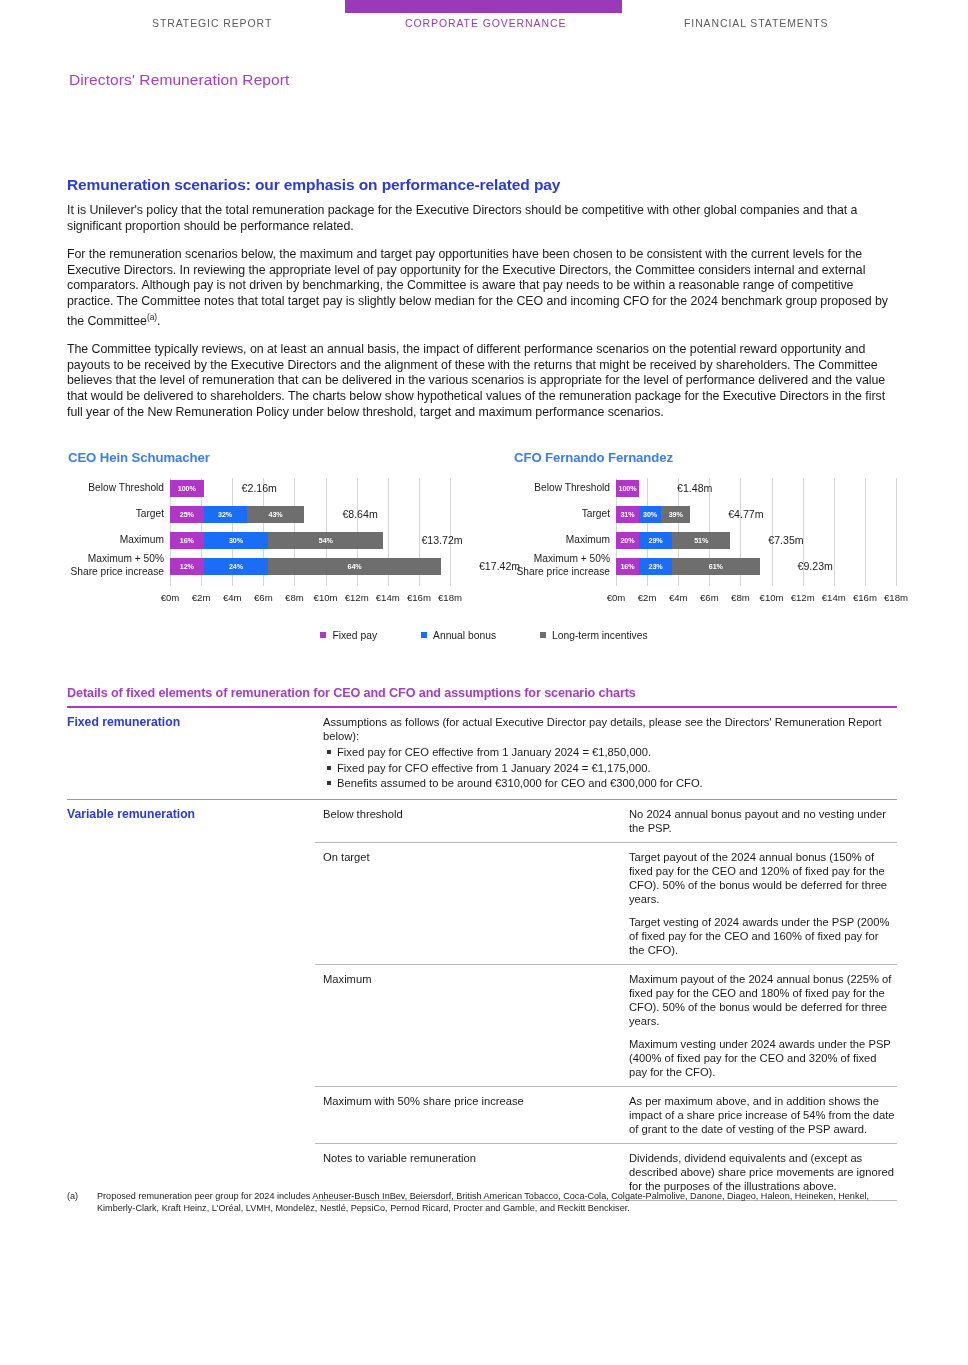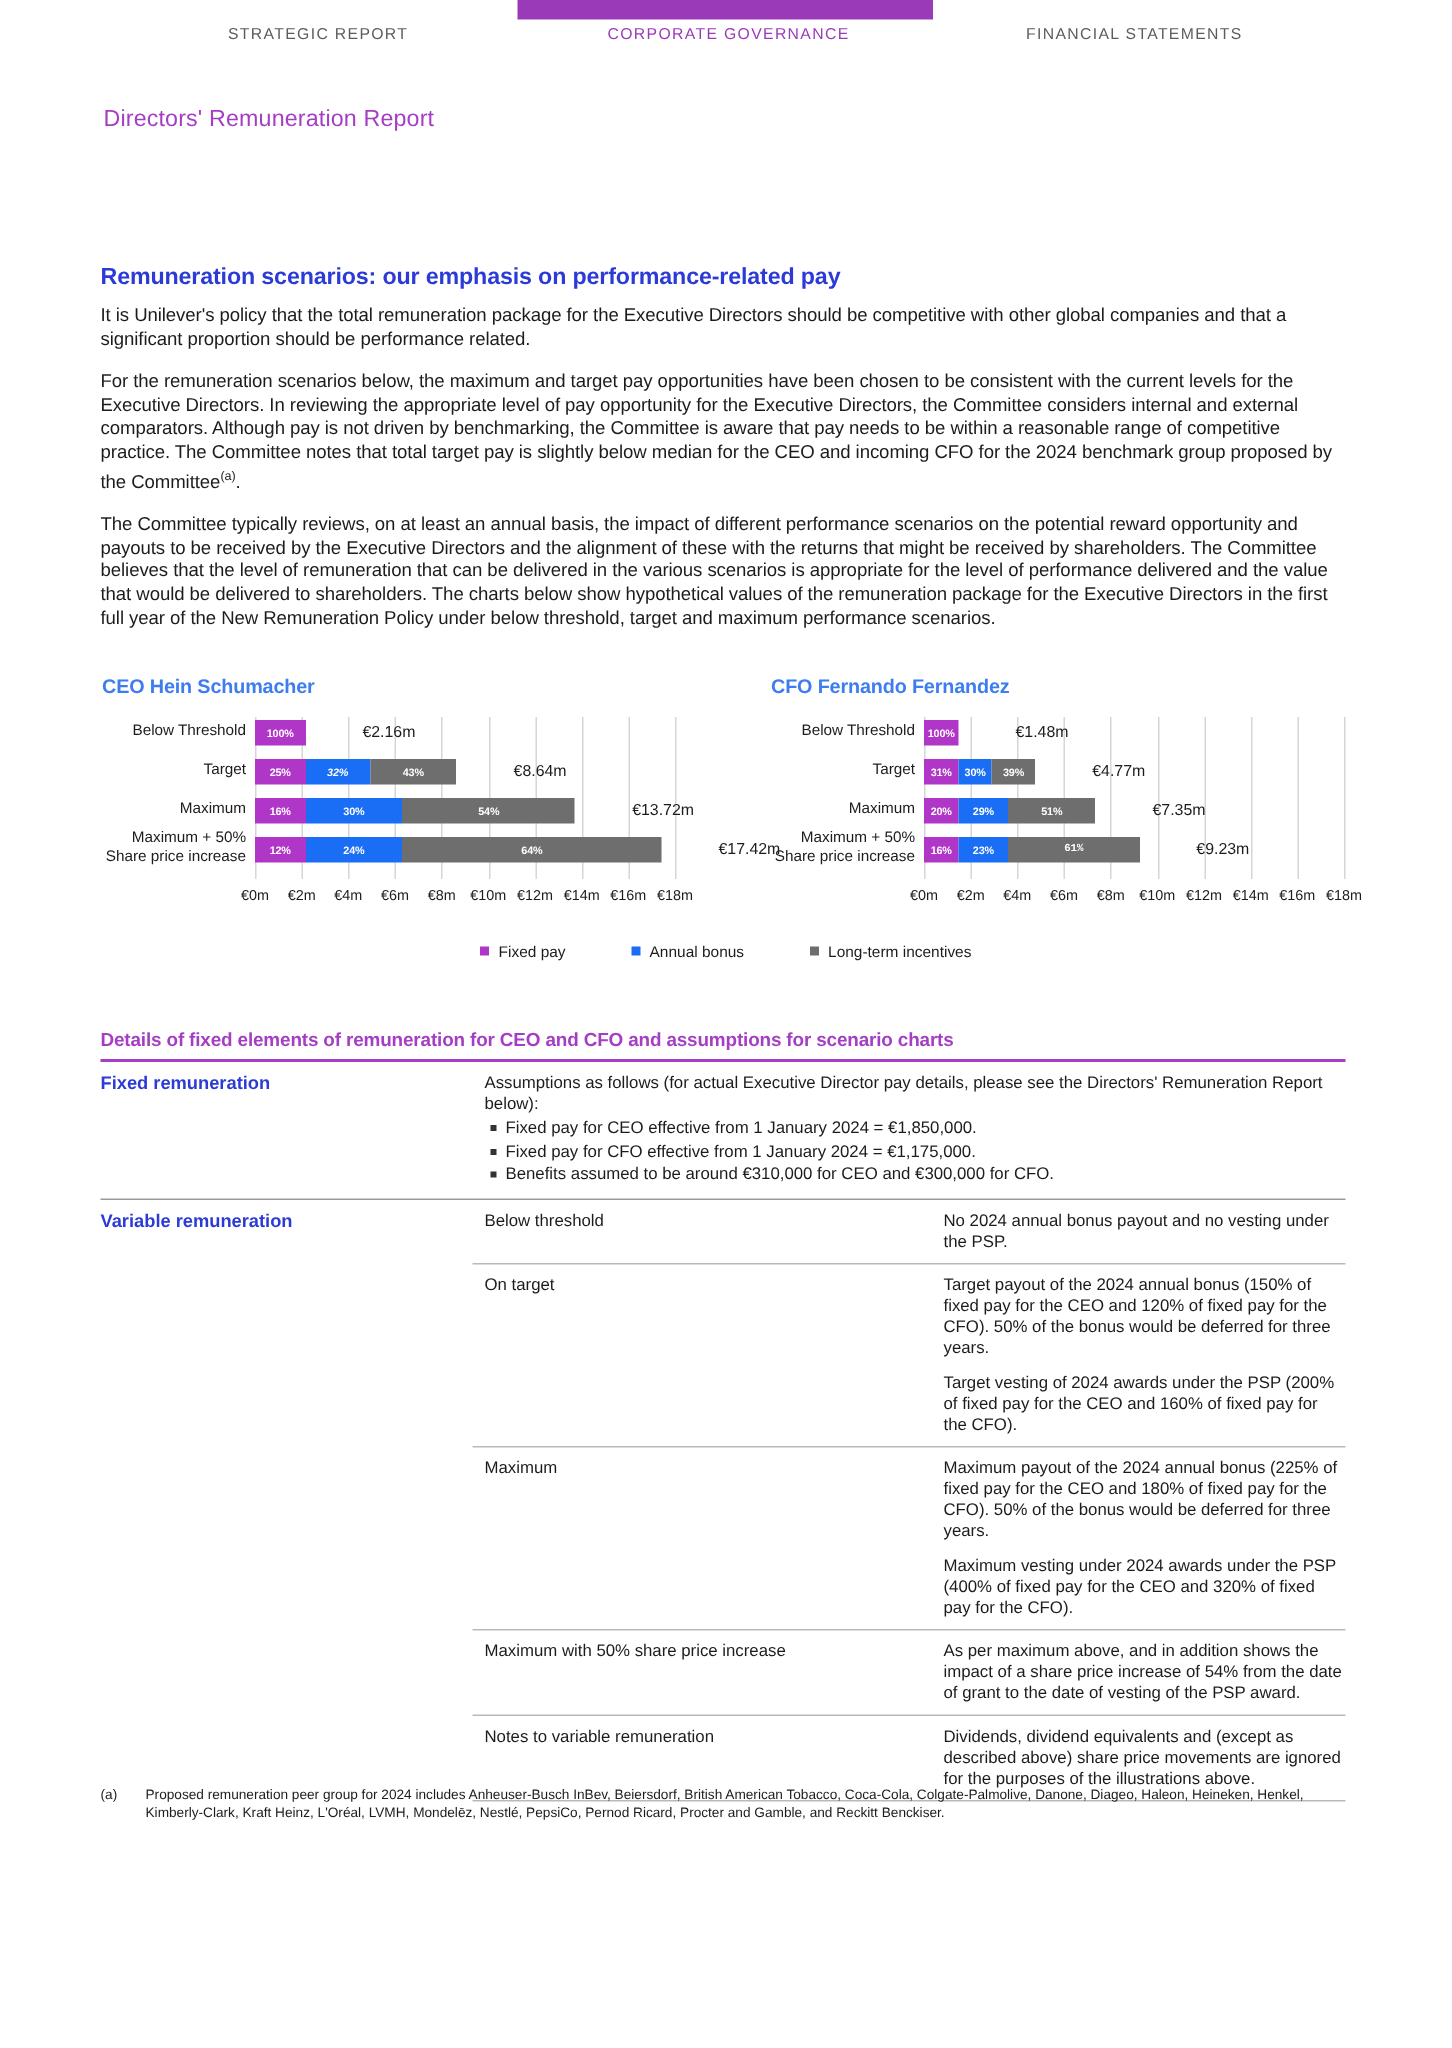--- a/index.html
+++ b/index.html
@@ -342,21 +342,21 @@
         <div class="gridline" style="left: 186.667px;"></div>
         <div class="gridline" style="left: 217.778px;"></div>
         <div class="gridline" style="left: 248.889px;"></div>
         <div class="gridline" style="left: 280px;"></div>
         <div class="bar-row" style="top: 2px;">
           <div class="seg fixed" style="left: 0px; width: 33.6px;">100%</div>
           <div class="bar-total" style="left: 33.6px;">€2.16m</div>
         </div>
         <div class="bar-row" style="top: 28px;">
           <div class="seg fixed" style="left: 0px; width: 33.6px;">25%</div>
-          <div class="seg bonus" style="left: 33.6px; width: 43.0889px; font-style: italic;">32%</div>
+          <div class="seg bonus" style="left: 33.6px; width: 43.0889px;">32%</div>
           <div class="seg lti" style="left: 76.6889px; width: 57.7111px;">43%</div>
           <div class="bar-total" style="left: 134.4px;">€8.64m</div>
         </div>
         <div class="bar-row" style="top: 54px;">
           <div class="seg fixed" style="left: 0px; width: 33.6px;">16%</div>
           <div class="seg bonus" style="left: 33.6px; width: 64.7111px;">30%</div>
           <div class="seg lti" style="left: 98.3111px; width: 115.111px;">54%</div>
           <div class="bar-total" style="left: 213.422px;">€13.72m</div>
         </div>
         <div class="bar-row" style="top: 80px;">
@@ -416,21 +416,21 @@
         </div>
         <div class="bar-row" style="top: 54px; padding-left: 16px;">
           <div class="seg fixed" style="left: 0px; width: 23.0222px;">20%</div>
           <div class="seg bonus" style="left: 23.0222px; width: 33.1333px;">29%</div>
           <div class="seg lti" style="left: 56.1556px; width: 58.1778px;">51%</div>
           <div class="bar-total" style="left: 114.333px;">€7.35m</div>
         </div>
         <div class="bar-row" style="top: 80px;">
           <div class="seg fixed" style="left: 0px; width: 23.0222px;">16%</div>
           <div class="seg bonus" style="left: 23.0222px; width: 33.1333px;">23%</div>
-          <div class="seg lti" style="left: 56.1556px; width: 87.4222px; font-family: Liberation Mono, monospace;">61%</div>
+          <div class="seg lti" style="left: 56.1556px; width: 87.4222px;">61%</div>
           <div class="bar-total" style="left: 143.578px;">€9.23m</div>
         </div>
       </div>
     <div class="axis" id="axis-cfo">
         <div class="tick" style="left: 0px;">€0m</div>
         <div class="tick" style="left: 31.1111px;">€2m</div>
         <div class="tick" style="left: 62.2222px;">€4m</div>
         <div class="tick" style="left: 93.3333px;">€6m</div>
         <div class="tick" style="left: 124.444px;">€8m</div>
         <div class="tick" style="left: 155.556px;">€10m</div>

